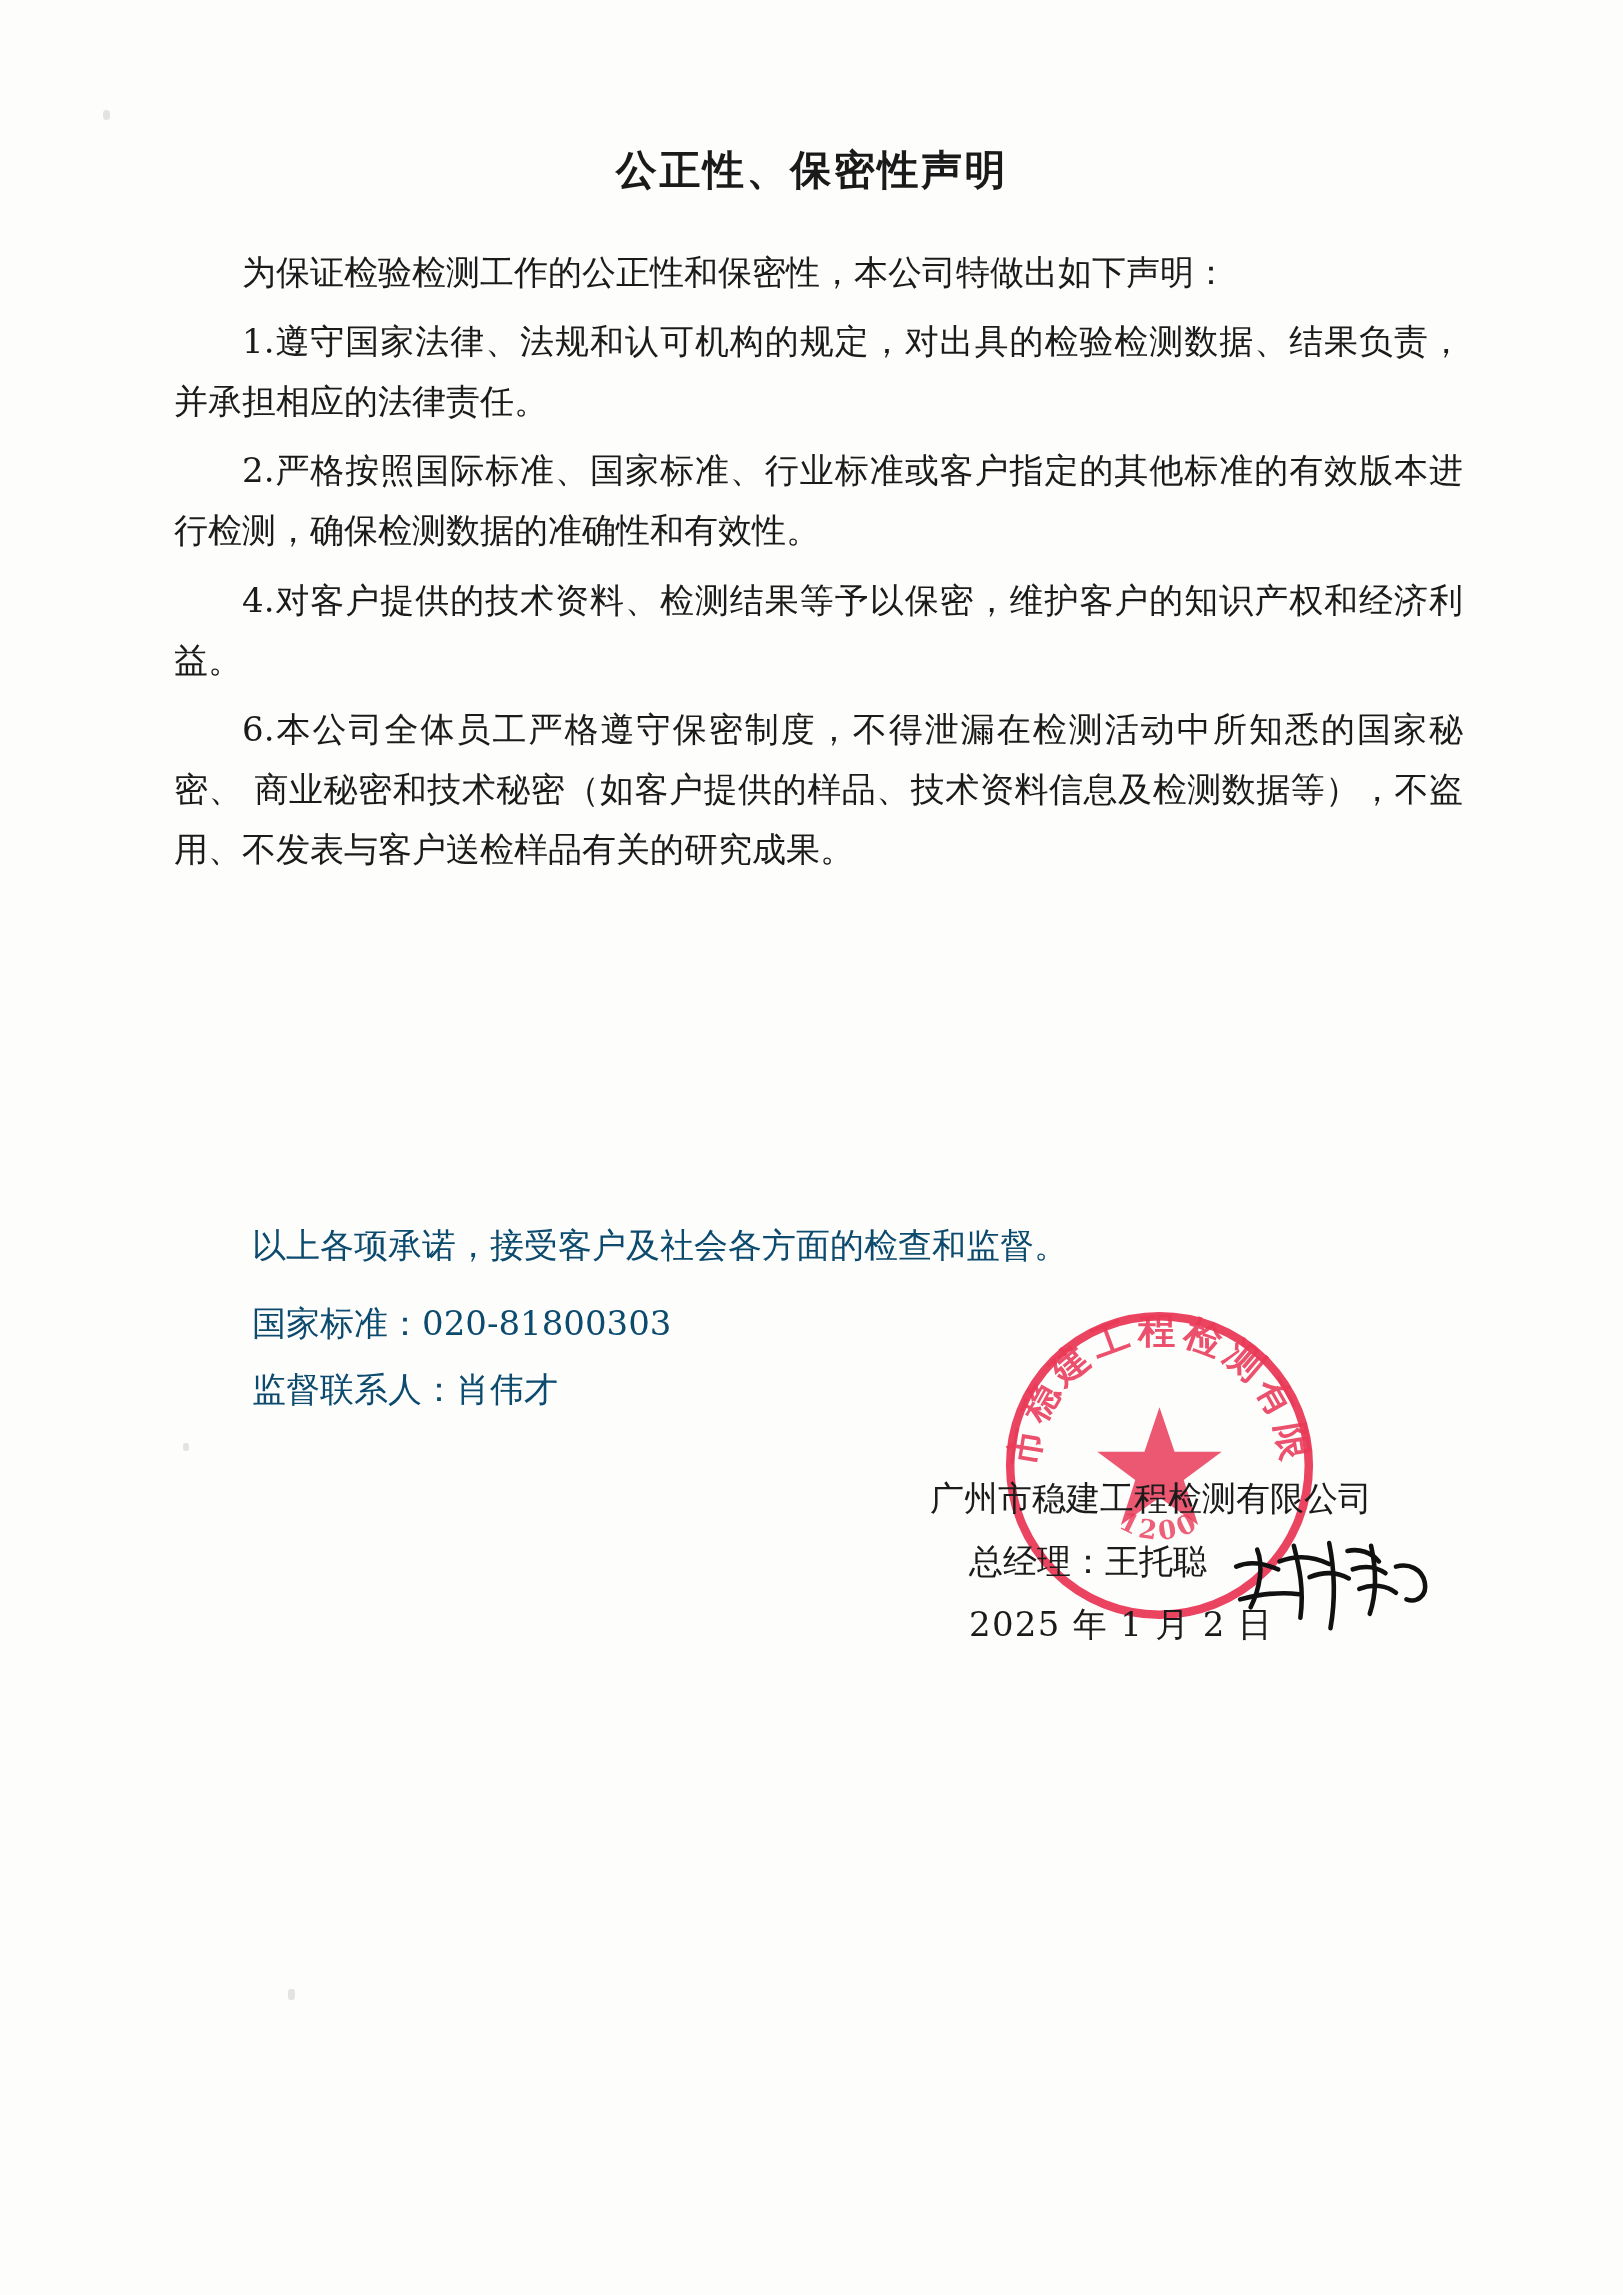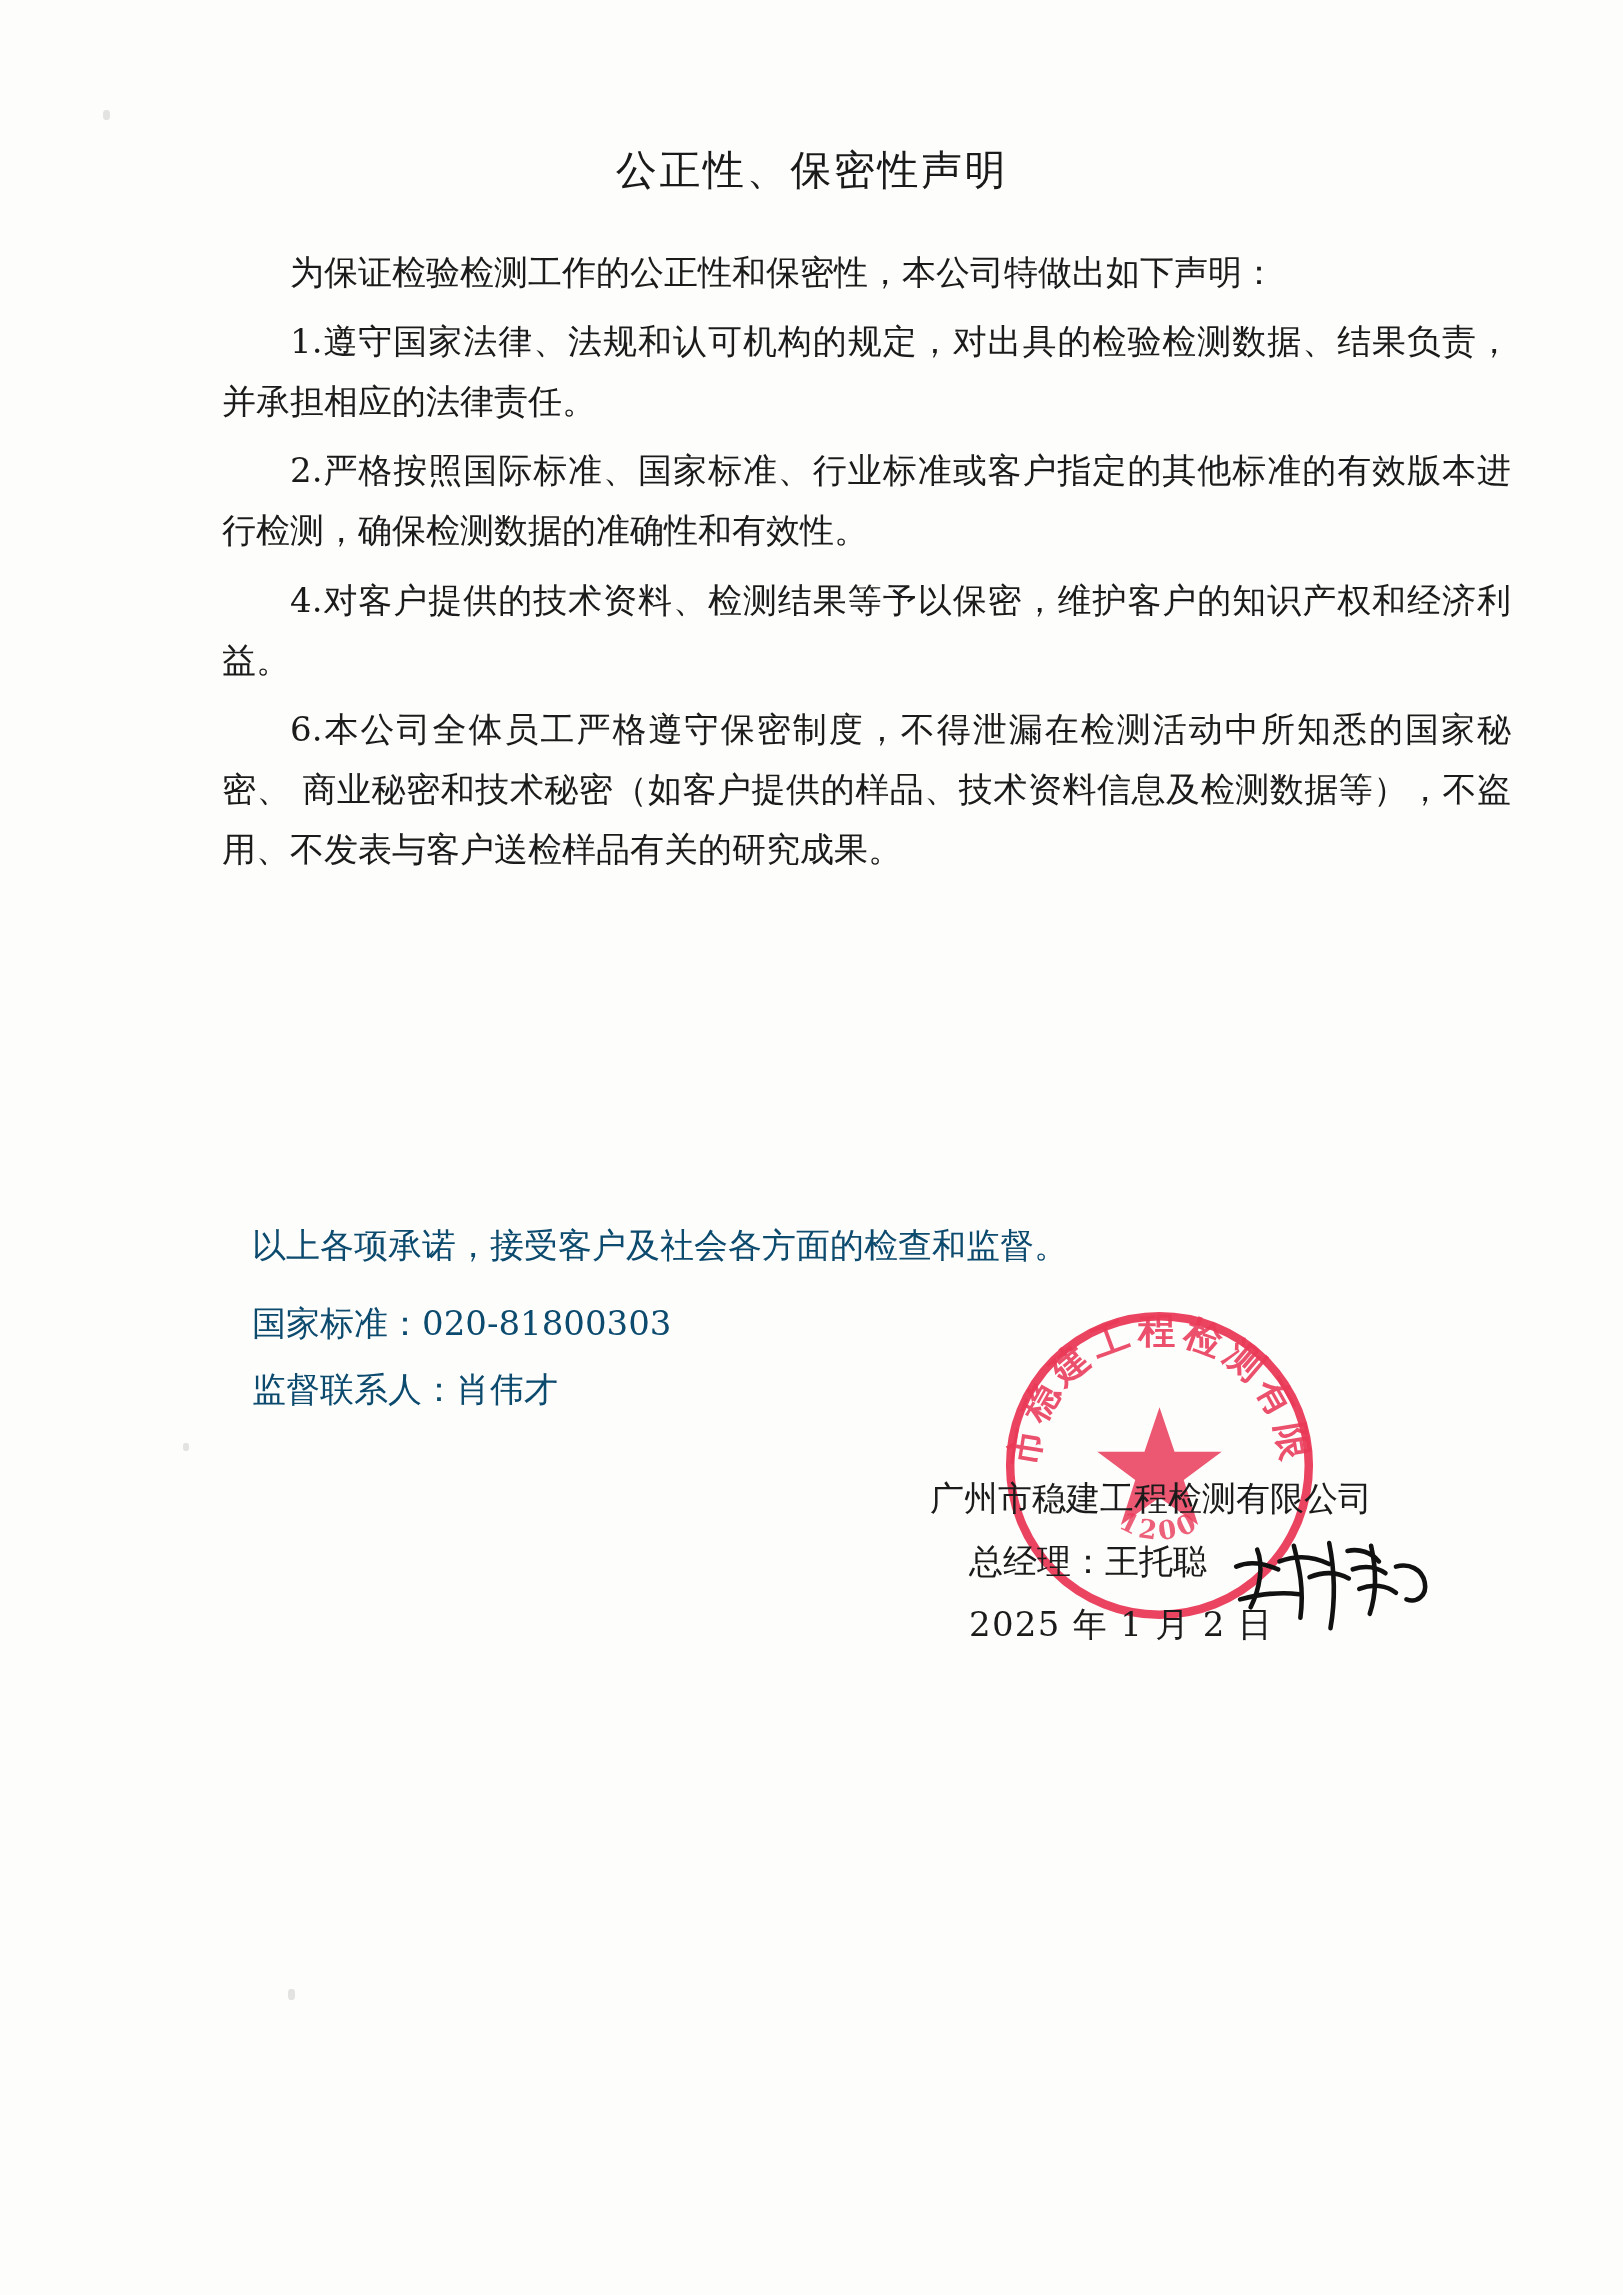--- a/index.html
+++ b/index.html
@@ -29,33 +29,32 @@
   }
 
   
   .doc-title {
     position: absolute;
     top: 143px;
     left: 0;
     width: 1624px;
     text-align: center;
     font-family: "DejaVu Sans", "Liberation Sans", sans-serif;
-    font-weight: 400;
+    font-weight: 700;
     font-size: 41px;
     letter-spacing: 2.6px;
     color: #1a1a1a;
   }
 
   
   .body-block {
     position: absolute;
     top: 242px;
     left: 174px;
     width: 1289px;
-    margin-left: 48px;
   }
   .para {
     font-size: 34px;
     line-height: 60px;
     text-align: justify;
     text-justify: inter-ideograph;
     text-indent: 68px;
     margin: 0 0 9.2px 0;
     color: #1b1b1b;
     font-family: "DejaVu Serif", "Liberation Serif", serif;

